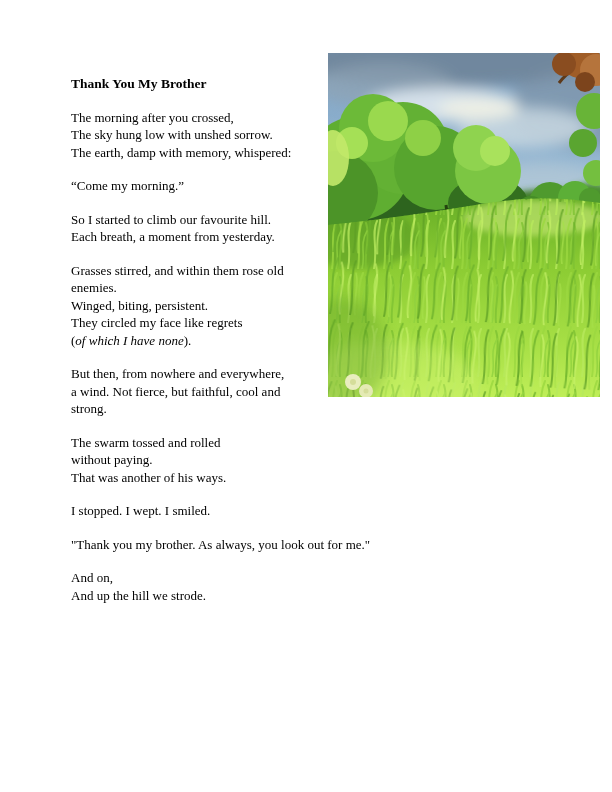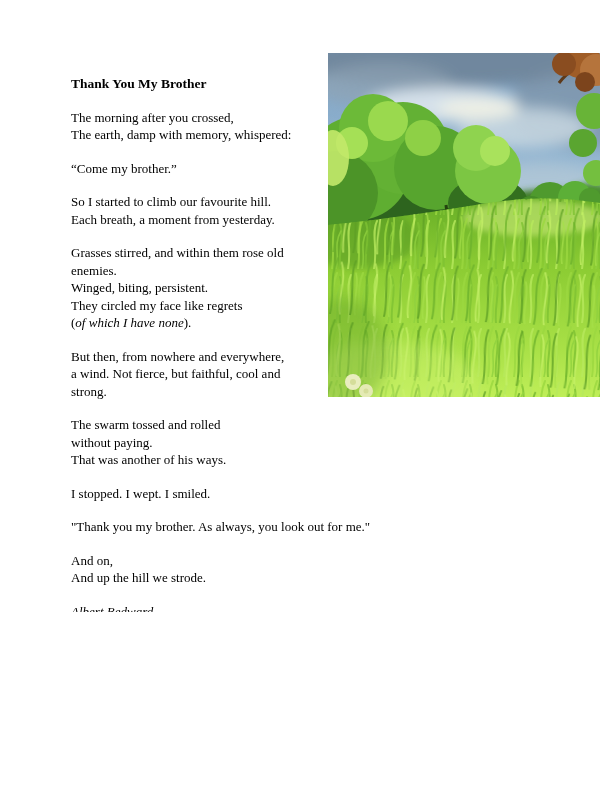--- a/index.html
+++ b/index.html
@@ -41,25 +41,26 @@
 <body>
 
 <div class="page">
 
   <div class="content">
 
     <h1 class="title">Thank You My Brother</h1>
 
     <p class="stanza">
       <span class="line">The morning after you crossed,</span>
+      <span class="line">The sky hung low with unshed sorrow.</span>
       <span class="line">The earth, damp with memory, whispered:</span>
     </p>
 
     <p class="stanza">
-      <span class="line">“Come my brother.”</span>
+      <span class="line">“Come my morning.”</span>
     </p>
 
     <p class="stanza">
       <span class="line">So I started to climb our favourite hill.</span>
       <span class="line">Each breath, a moment from yesterday.</span>
     </p>
 
     <p class="stanza">
       <span class="line">Grasses stirred, and within them rose old</span>
       <span class="line">enemies.</span>

